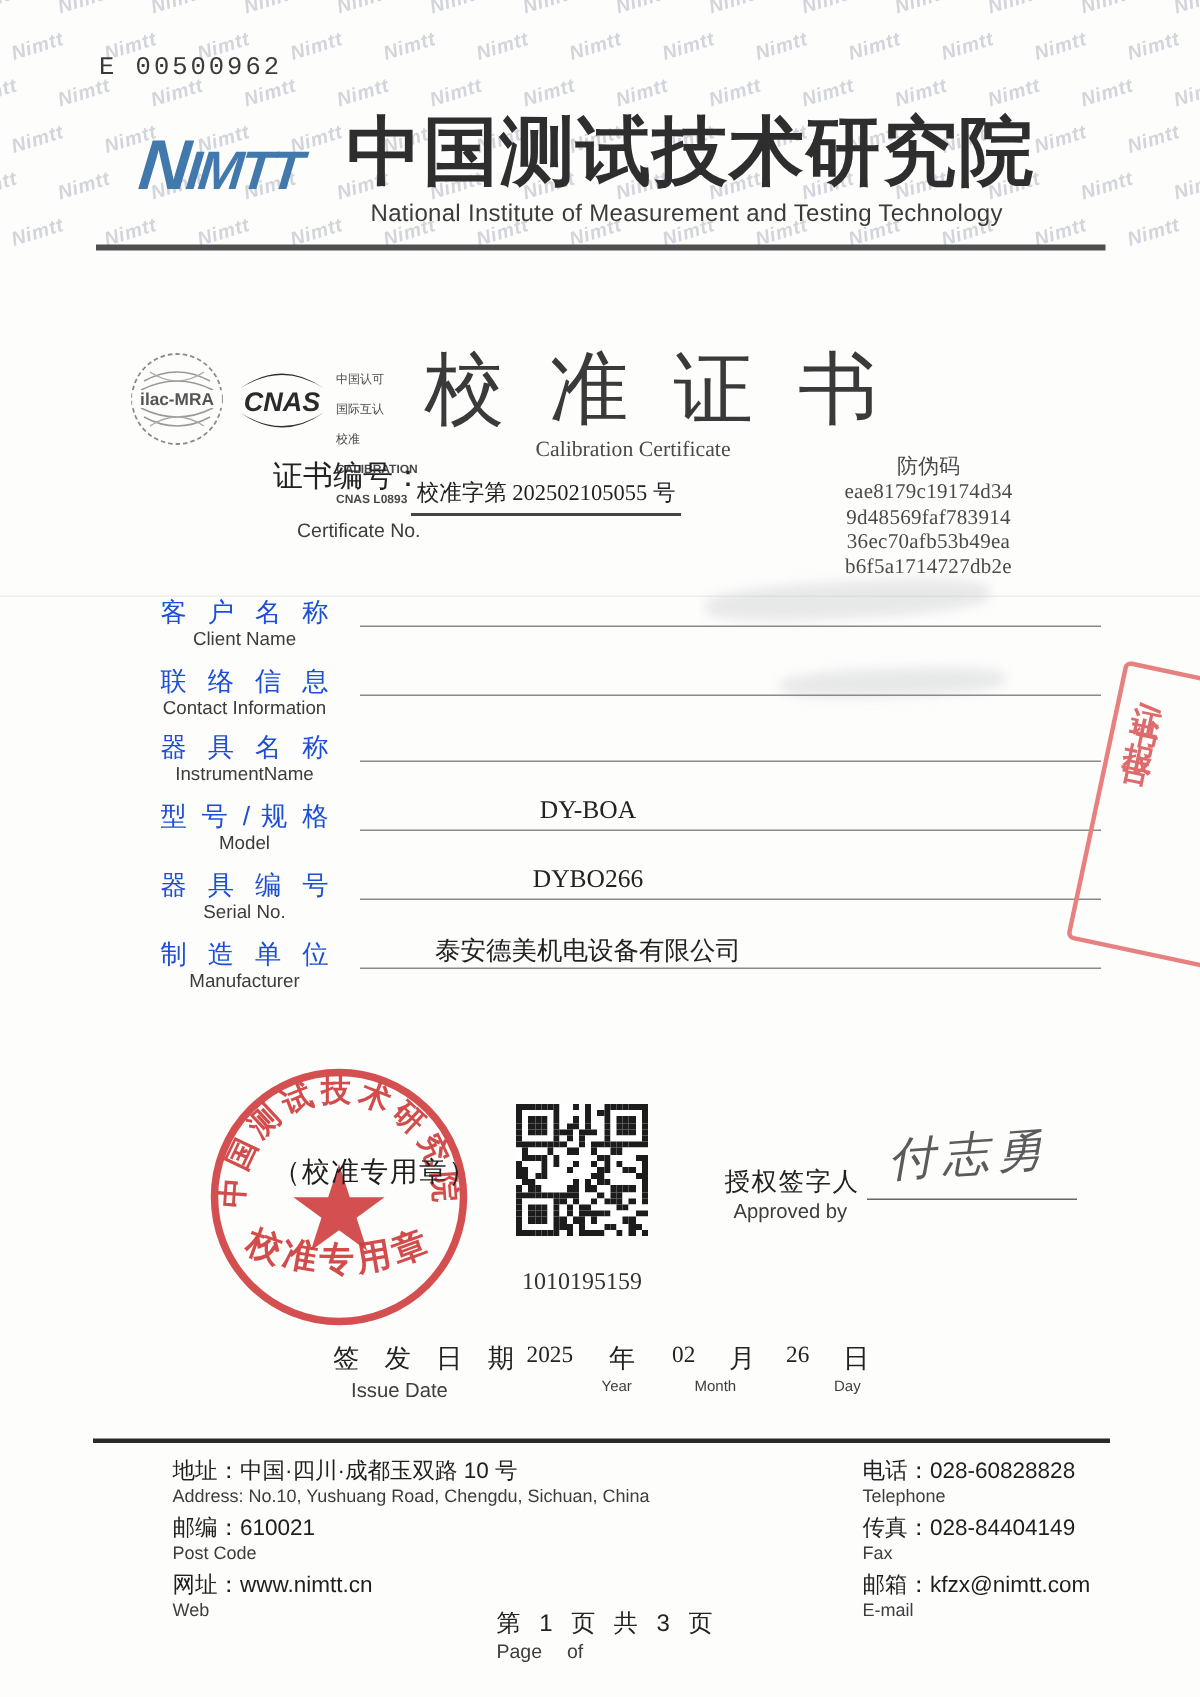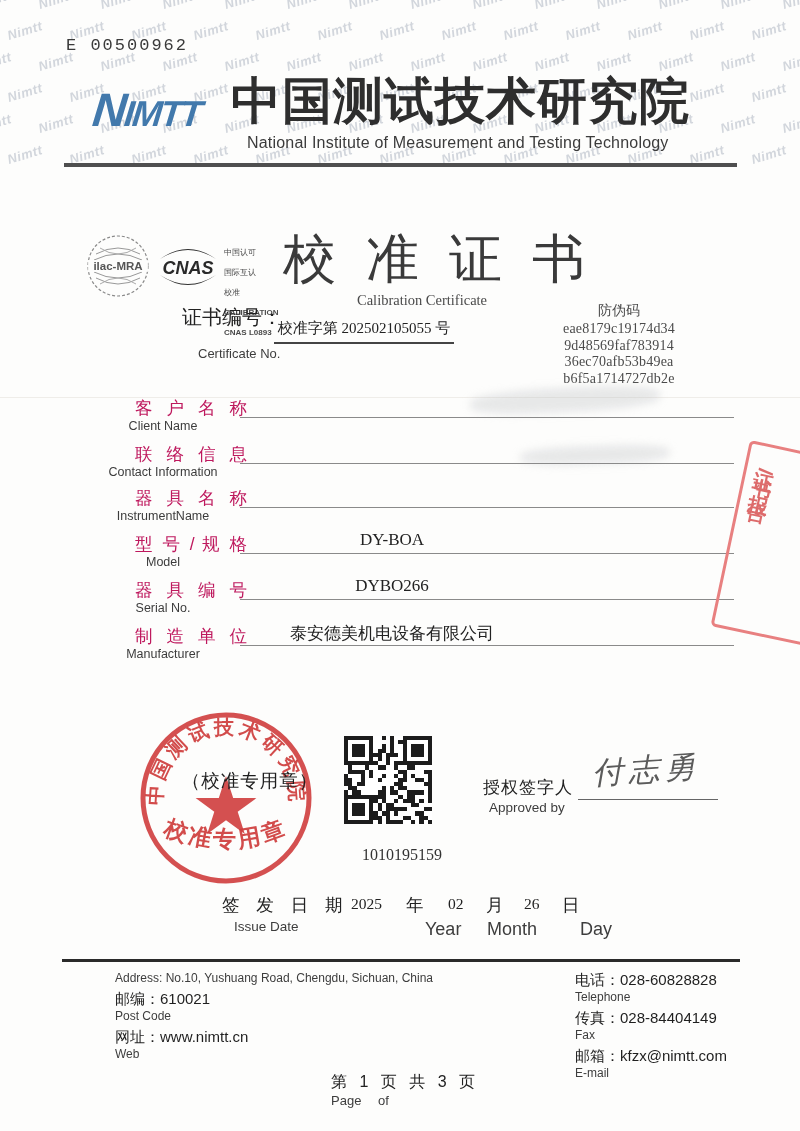--- a/index.html
+++ b/index.html
@@ -39,50 +39,50 @@
   
   .sec{left:556px;top:302px;width:126px;text-align:center;font-family:"Liberation Serif",serif;
       color:#4a4a4a;}
   .sec .lab{font-size:14px;margin-bottom:1px;}
   .sec .code{font-size:14px;line-height:16.5px;letter-spacing:.2px;}
   
   .scanline{left:0;top:397px;width:800px;height:1px;background:#efede9;}
   .smudge{background:rgba(185,188,192,.33);filter:blur(4px);border-radius:40%;}
   
   .f-row{left:0;width:800px;height:40px;}
-  .fz{position:absolute;left:107px;top:0;width:112px;font-size:17.5px;color:#be185d;
-      text-align:justify;text-align-last:justify;white-space:nowrap;margin-left:28px;}
+  .fz{position:absolute;left:107px;top:0;width:112px;font-size:17.5px;color:#1d4ed8;
+      text-align:justify;text-align-last:justify;white-space:nowrap;}
   .fe{position:absolute;left:100px;top:23px;width:126px;text-align:center;font-size:12.5px;color:#3c3c3c;}
   .fline{position:absolute;left:240px;top:21px;width:494px;height:1.3px;background:#8a8a8a;}
   .fval{position:absolute;left:240px;top:-2px;width:304px;text-align:center;
       font-family:"Liberation Serif",serif;font-size:17px;color:#222;}
   
   .stamp-wrap{left:140px;top:712px;width:172px;height:172px;}
   .stamp-overlay{position:absolute;left:5px;top:56px;width:210px;text-align:center;color:#1e1e1e;}
   .stamp-overlay .l1{font-size:18.5px;letter-spacing:1px;}
   .stamp-overlay .l2{font-size:16.5px;color:#333;padding-left:14px;margin-top:3px;}
   
   .qr{left:344px;top:736px;width:88px;height:88px;display:grid;
       grid-template-columns:repeat(21,1fr);grid-template-rows:repeat(21,1fr);background:#fff;}
   .qr div{background:#fff;}
   .qr div.qx{background:#1c1c1c;}
-  .qr-num{left:334px;top:846px;width:108px;text-align:right;
+  .qr-num{left:334px;top:846px;width:108px;text-align:center;
       font-family:"Liberation Serif",serif;font-size:16px;color:#333;}
   
   .appr-zh{left:483px;top:776px;font-size:17px;color:#222;letter-spacing:1px;}
   .appr-en{left:489px;top:800px;font-size:13.5px;color:#3d3d3d;}
   .sig-line{left:578px;top:799px;width:140px;height:1.3px;background:#666;}
   .signature{left:592px;top:749px;font-family:"DejaVu Serif",serif;font-style:italic;
       font-size:31px;color:#3f3f3f;letter-spacing:5px;transform:rotate(-4deg);opacity:.85;}
   
   .idate-zh{left:222px;top:893px;font-size:17.5px;letter-spacing:6px;color:#222;white-space:nowrap;}
   .idate-en{left:234px;top:919px;font-size:13.5px;color:#3d3d3d;}
   .d-num{font-family:"Liberation Serif",serif;font-size:15.5px;color:#222;top:895px;}
   .d-unit{font-size:17.5px;color:#222;top:893px;}
-  .d-en{font-size:18px;color:#3d3d3d;top:919px;margin-left:24px;}
+  .d-en{font-size:10px;color:#3d3d3d;top:919px;}
   
   .side-stamp{left:750px;top:440px;width:110px;height:190px;border:3px solid #e88080;
       border-radius:5px;transform:rotate(12deg);transform-origin:top left;
       writing-mode:vertical-lr;font-size:20px;font-weight:bold;color:#dd6b6b;
       letter-spacing:6px;padding:10px 0 0 6px;box-sizing:border-box;}
   
   .foot-rule{left:62px;top:959px;width:678px;height:2.5px;background:#2a2a2a;}
   .fcol{width:340px;}
   .fcol .zh{font-size:15px;color:#1f1f1f;margin-top:0;height:19px;}
   .fcol .en{font-size:12px;color:#3d3d3d;height:15px;margin-bottom:4px;}
@@ -748,20 +748,21 @@
 <div class="abs d-unit" style="left:486px">月</div>
 <div class="abs d-en" style="left:463px">Month</div>
 <div class="abs d-num" style="left:524px">26</div>
 <div class="abs d-unit" style="left:562px">日</div>
 <div class="abs d-en" style="left:556px">Day</div>
 
 <div class="abs side-stamp">证书/报告</div>
 
 <div class="abs foot-rule"></div>
 <div class="abs fcol fcol-l">
+  <div class="zh">地址：中国·四川·成都玉双路 10 号</div>
   <div class="en">Address: No.10, Yushuang Road, Chengdu, Sichuan, China</div>
   <div class="zh">邮编：610021</div>
   <div class="en">Post Code</div>
   <div class="zh">网址：www.nimtt.cn</div>
   <div class="en">Web</div>
 </div>
 <div class="abs fcol fcol-r">
   <div class="zh">电话：028-60828828</div>
   <div class="en">Telephone</div>
   <div class="zh">传真：028-84404149</div>

